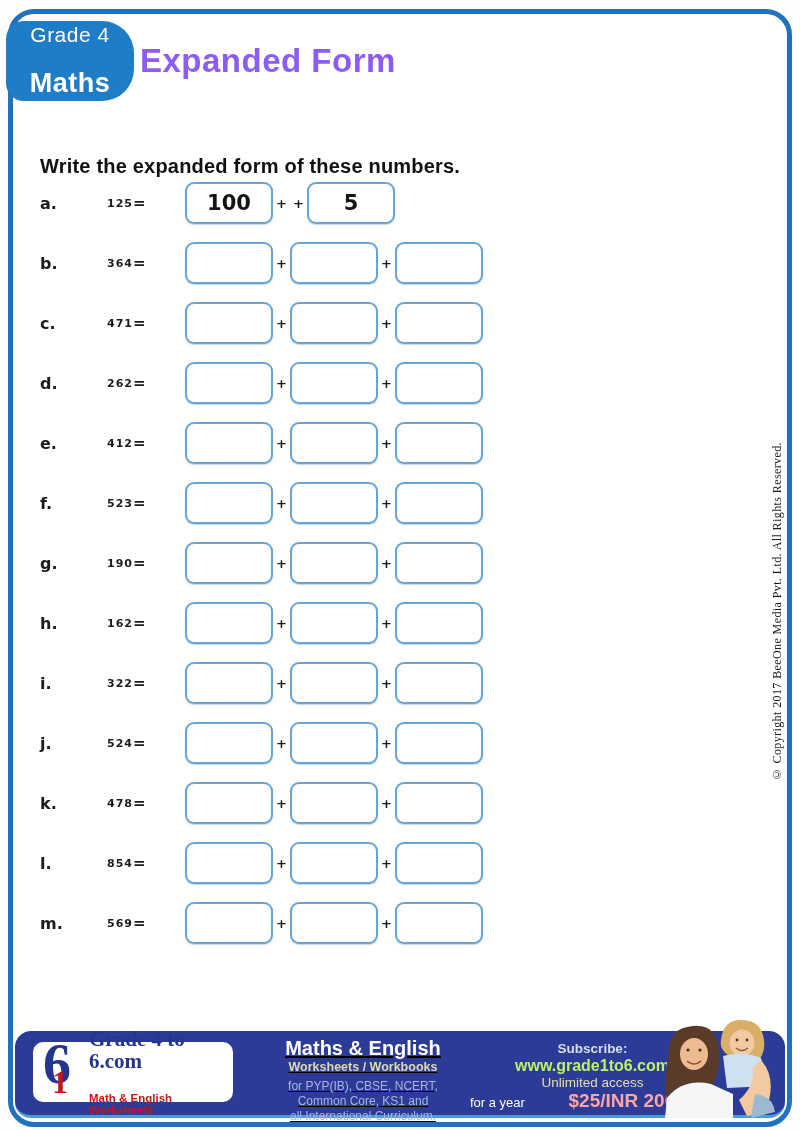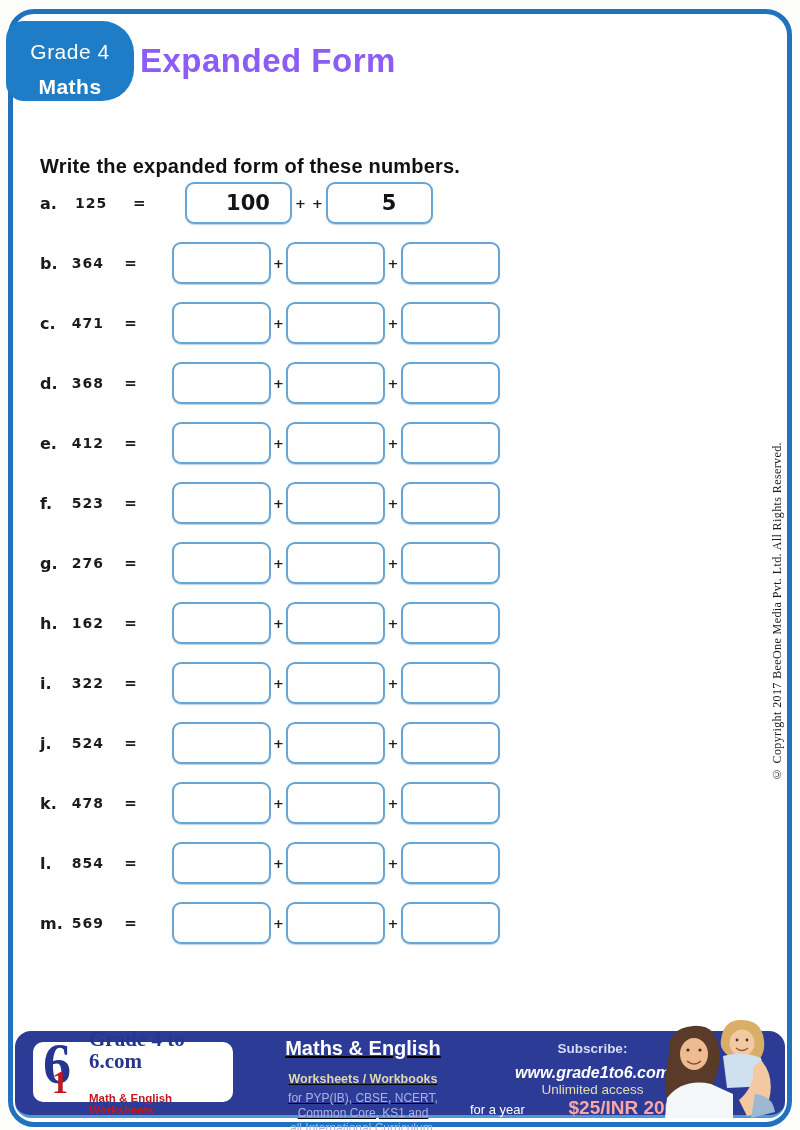--- a/index.html
+++ b/index.html
@@ -9,45 +9,44 @@
   }
   
   .page-border{
     position:absolute;left:8px;top:9px;width:774px;height:1108px;
     border:5px solid #2171bd;border-radius:26px;background:#fff;
   }
   
   .grade-badge{
     position:absolute;left:8px;top:23px;width:124px;height:76px;
     background:#1f7dc8;border-radius:16px 30px 30px 16px;
-    color:#fff;display:flex;flex-direction:column;justify-content:flex-end;
+    color:#fff;display:flex;flex-direction:column;justify-content:space-between;
     align-items:center;z-index:3;box-shadow:0 0 0 2px #1f7dc8;
   }
   .grade-badge .g1{font-size:21px;font-weight:400;letter-spacing:.5px;}
-  .grade-badge .g2{font-size:21px;font-weight:700;letter-spacing:.5px;margin-top:11px;}
+  .grade-badge .g2{font-size:27px;font-weight:700;letter-spacing:.5px;margin-top:11px;}
   .page-title{
     position:absolute;left:140px;top:42px;width:630px;text-align:left;
     font-size:33px;font-weight:700;color:#8b5cf6;letter-spacing:.5px;z-index:2;
   }
   .instruction{
     position:absolute;left:40px;top:155px;font-size:20px;font-weight:700;
     color:#111;letter-spacing:.2px;
   }
   
   .rows{position:absolute;left:40px;top:173px;width:460px;}
   .wrow{display:flex;align-items:center;height:60px;font-family:"DejaVu Sans",sans-serif;}
   .wrow .letter{width:35px;font-size:16px;font-weight:700;color:#1b1b1b;}
-  .wrow .num{width:58px;font-size:14px;font-weight:700;color:#1b1b1b;letter-spacing:1px;}
+  .wrow .num{width:58px;font-size:11px;font-weight:700;color:#1b1b1b;letter-spacing:1px;text-align:right;}
   .wrow .eq{width:52px;font-size:15px;font-weight:700;color:#1b1b1b;}
   .answer-box{
     width:84px;height:38px;border:2px solid #68a4d4;border-radius:9px;
     background:#fff;display:flex;align-items:center;justify-content:center;
     font-size:21px;font-weight:600;color:#141414;
     box-shadow:0 1px 1px rgba(104,164,212,.45);
-    padding-left:19px;
   }
   .plus{width:17px;text-align:center;font-size:13px;font-weight:700;color:#1b1b1b;}
   
   .copyright{
     position:absolute;top:442px;right:15px;
     writing-mode:vertical-rl;transform:rotate(180deg);
     font-family:"Liberation Serif",serif;font-size:12px;color:#1c1c1c;
     letter-spacing:.4px;
   }
   
@@ -66,26 +65,26 @@
   }
   .logo-one{
     position:absolute;left:9px;top:22px;font-family:"Liberation Serif",serif;
     font-size:32px;font-weight:700;color:#c4161c;line-height:1;
   }
   .logo-text{margin-left:2px;}
   .logo-site{font-family:"Liberation Serif",serif;font-size:21px;font-weight:700;color:#24368f;line-height:1.05;}
   .logo-tagline{font-size:11.5px;font-weight:700;color:#c4161c;margin-top:20px;}
   .footer-center{position:absolute;left:242px;top:6px;width:212px;text-align:center;text-decoration:underline;}
   .fc-title{font-size:20px;font-weight:700;color:#fff;line-height:1.1;}
-  .fc-sub{font-size:12.5px;font-weight:700;color:#ded9ae;margin-top:13px;}
+  .fc-sub{font-size:12.5px;font-weight:700;color:#ded9ae;margin-top:1px;}
   .fc-line{font-size:12px;color:#a9b4e4;line-height:15px;}
   .fc-gap{height:5px;}
   .footer-sub{position:absolute;left:455px;top:10px;width:245px;text-align:center;}
   .fs-label{font-size:13.5px;font-weight:600;color:#d5ddf5;}
-  .fs-url{font-size:16px;font-weight:700;color:#ffffff;margin-top:8px;font-style:italic;}
+  .fs-url{font-size:16px;font-weight:700;color:#bef264;margin-top:1px;}
   .fs-access{font-size:13.5px;color:#e4dfae;margin-top:0;}
   .fs-price-line{margin-top:0;color:#fff;font-size:13px;white-space:nowrap;}
   .fs-price{font-size:19px;font-weight:700;color:#fca5a5;margin-left:40px;}
   .footer-photo{position:absolute;right:-4px;top:-13px;width:152px;height:100px;z-index:3;}
 </style>
 </head>
 <body>
 
 <div class="page-border"></div>
 
@@ -127,21 +126,21 @@
       <span class="eq">=</span>
       <span class="answer-box"></span>
       <span class="plus">+</span>
       <span class="answer-box"></span>
       <span class="plus">+</span>
       <span class="answer-box"></span>
     </div>
 
     <div class="wrow">
       <span class="letter">d.</span>
-      <span class="num">368</span>
+      <span class="num">262</span>
       <span class="eq">=</span>
       <span class="answer-box"></span>
       <span class="plus">+</span>
       <span class="answer-box"></span>
       <span class="plus">+</span>
       <span class="answer-box"></span>
     </div>
 
     <div class="wrow">
       <span class="letter">e.</span>
@@ -160,21 +159,21 @@
       <span class="eq">=</span>
       <span class="answer-box"></span>
       <span class="plus">+</span>
       <span class="answer-box"></span>
       <span class="plus">+</span>
       <span class="answer-box"></span>
     </div>
 
     <div class="wrow">
       <span class="letter">g.</span>
-      <span class="num">276</span>
+      <span class="num">190</span>
       <span class="eq">=</span>
       <span class="answer-box"></span>
       <span class="plus">+</span>
       <span class="answer-box"></span>
       <span class="plus">+</span>
       <span class="answer-box"></span>
     </div>
 
     <div class="wrow">
       <span class="letter">h.</span>

